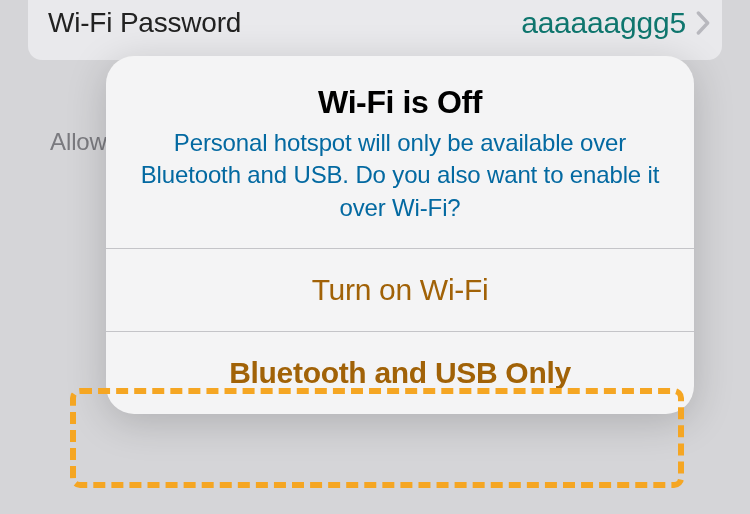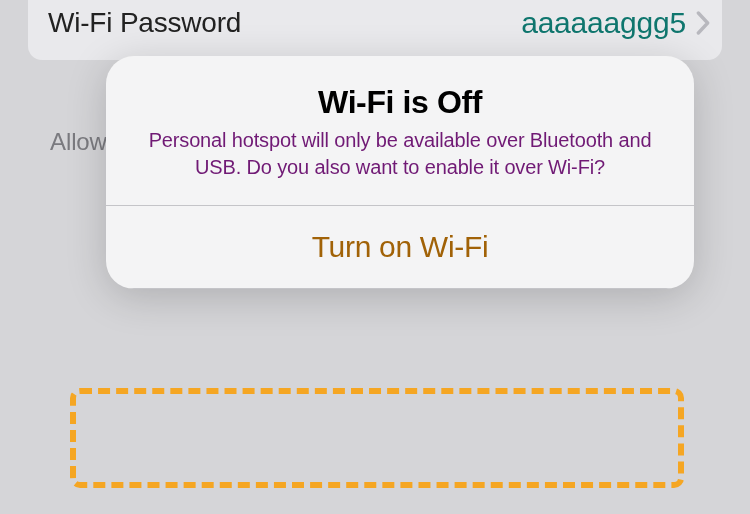--- a/index.html
+++ b/index.html
@@ -82,22 +82,22 @@
       text-align: center;
     }
     .alert-title {
       font-size: 32px;
       font-weight: 600;
       color: #000;
       margin-bottom: 6px;
       letter-spacing: -0.4px;
     }
     .alert-message {
-      font-size: 20px;
-      color: #701a75;
+      font-size: 24px;
+      color: #0369a1;
       line-height: 1.35;
       letter-spacing: -0.15px;
     }
     .alert-divider {
       height: 1px;
       background: #c4c4c8;
     }
     .alert-button {
       width: 100%;
       height: 82px;
@@ -144,16 +144,17 @@
 
 <div class="modal-backdrop">
   <div class="alert">
     <div class="alert-header">
       <div class="alert-title">Wi-Fi is Off</div>
       <div class="alert-message">Personal hotspot will only be available over Bluetooth and USB. Do you also want to enable it over Wi-Fi?</div>
     </div>
     <div class="alert-divider"></div>
     <button class="alert-button">Turn on Wi-Fi</button>
     <div class="alert-divider"></div>
+    <button class="alert-button bold">Bluetooth and USB Only</button>
   </div>
 </div>
 
 <div class="highlight-box"></div>
 
 </body></html>

